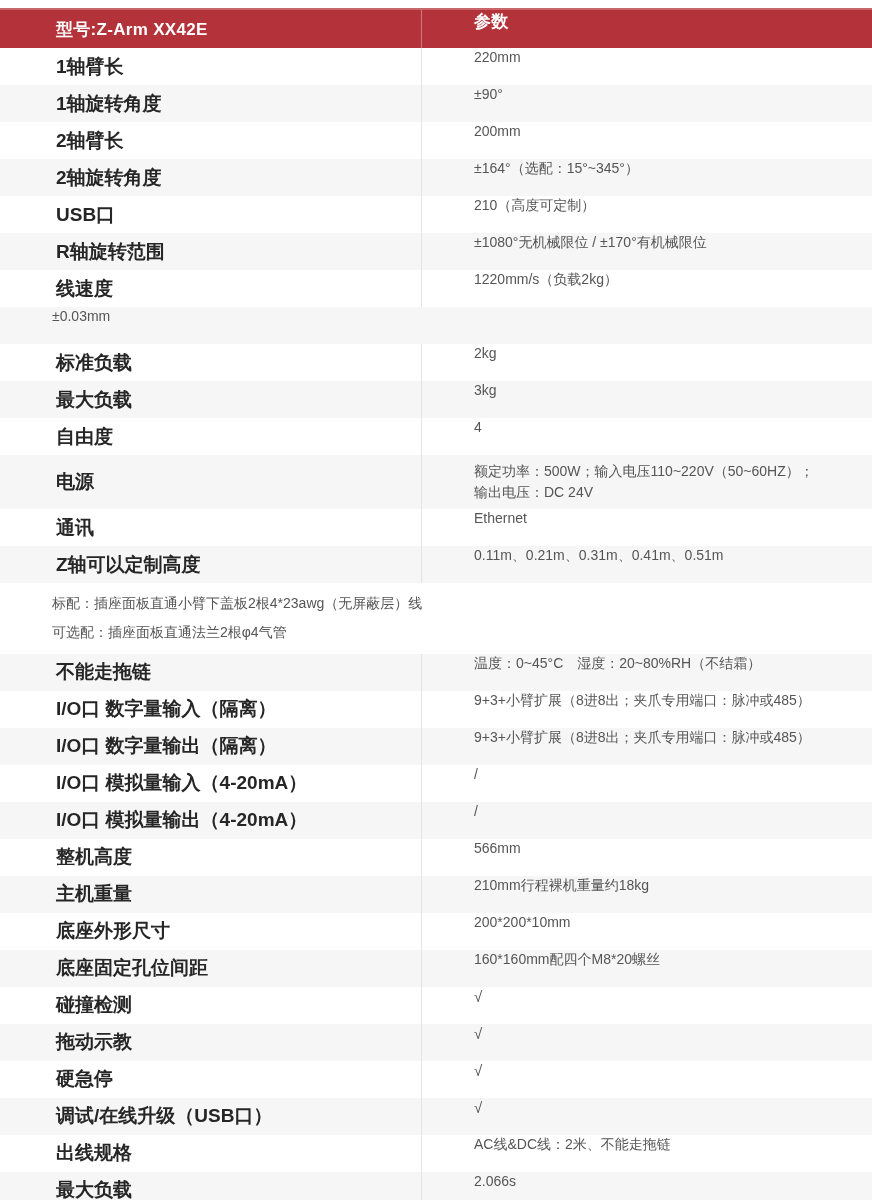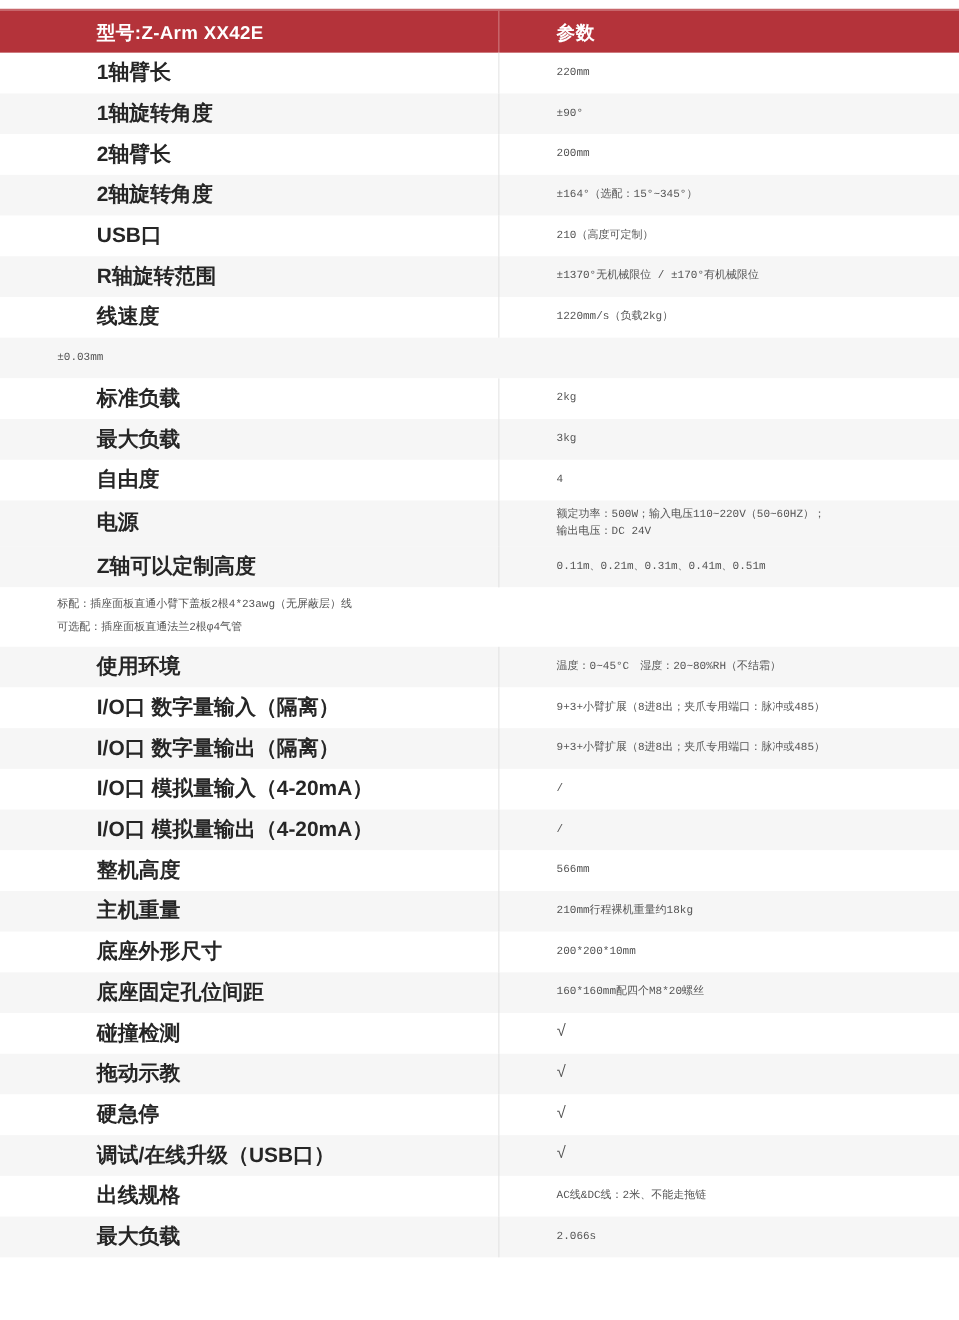--- a/index.html
+++ b/index.html
@@ -27,50 +27,48 @@
     min-height:38px;
     border-top:2px solid rgba(255,255,255,0.25);
   }
   .c1{
     width:422px;
     box-sizing:border-box;
     padding-left:56px;
     border-right:1px solid var(--divider,#e4e4e4);
     display:flex;
     align-items:center;
-    margin-left:32px;
   }
   .header-row .c1{
     border-right:1px solid rgba(255,255,255,0.35);
   }
   .c2{
     flex:1;
     box-sizing:border-box;
     padding-left:52px;
     padding-right:18px;
     display:flex;
     flex-direction:column;
-    justify-content:center;
-    font-family:Liberation Mono, monospace;
+    justify-content:flex-start;
   }
   .header-cell{
     color:var(--header-text,#ffffff);
     font-size:17px;
     font-weight:700;
     letter-spacing:0.3px;
   }
   .spec-label{
     color:var(--label-text,#262626);
     font-size:19px;
     font-weight:600;
     line-height:1.25;
   }
   .spec-value{
     color:var(--value-text,#555555);
-    font-size:10px;
+    font-size:14px;
     line-height:1.35;
   }
   .spec-value .line{
     line-height:1.5;
   }
   .row.multiline .c2{
     padding-top:6px;
     padding-bottom:6px;
   }
   .row.spread .spec-value .line{
@@ -136,21 +134,21 @@
     <div class="c2">
       <span class="spec-value">210（高度可定制）</span>
     </div>
   </div>
 
   <div class="row alt">
     <div class="c1">
       <span class="spec-label">R轴旋转范围</span>
     </div>
     <div class="c2">
-      <span class="spec-value">±1370°无机械限位 / ±170°有机械限位</span>
+      <span class="spec-value">±1080°无机械限位 / ±170°有机械限位</span>
     </div>
   </div>
 
   <div class="row">
     <div class="c1">
       <span class="spec-label">线速度</span>
     </div>
     <div class="c2">
       <span class="spec-value">1220mm/s（负载2kg）</span>
     </div>
@@ -194,20 +192,28 @@
       <span class="spec-label">电源</span>
     </div>
     <div class="c2">
       <span class="spec-value">
             <div class="line">额定功率：500W；输入电压110~220V（50~60HZ）；</div>
             <div class="line">输出电压：DC 24V</div>
           </span>
     </div>
   </div>
 
+  <div class="row">
+    <div class="c1">
+      <span class="spec-label">通讯</span>
+    </div>
+    <div class="c2">
+      <span class="spec-value">Ethernet</span>
+    </div>
+  </div>
 
   <div class="row alt">
     <div class="c1">
       <span class="spec-label">Z轴可以定制高度</span>
     </div>
     <div class="c2">
       <span class="spec-value">0.11m、0.21m、0.31m、0.41m、0.51m</span>
     </div>
   </div>
 
@@ -215,21 +221,21 @@
     <div class="c2">
       <span class="spec-value">
             <div class="line">标配：插座面板直通小臂下盖板2根4*23awg（无屏蔽层）线</div>
             <div class="line">可选配：插座面板直通法兰2根φ4气管</div>
           </span>
     </div>
   </div>
 
   <div class="row alt">
     <div class="c1">
-      <span class="spec-label">使用环境</span>
+      <span class="spec-label">不能走拖链</span>
     </div>
     <div class="c2">
       <span class="spec-value">温度：0~45°C　湿度：20~80%RH（不结霜）</span>
     </div>
   </div>
 
   <div class="row">
     <div class="c1">
       <span class="spec-label">I/O口 数字量输入（隔离）</span>
     </div>

